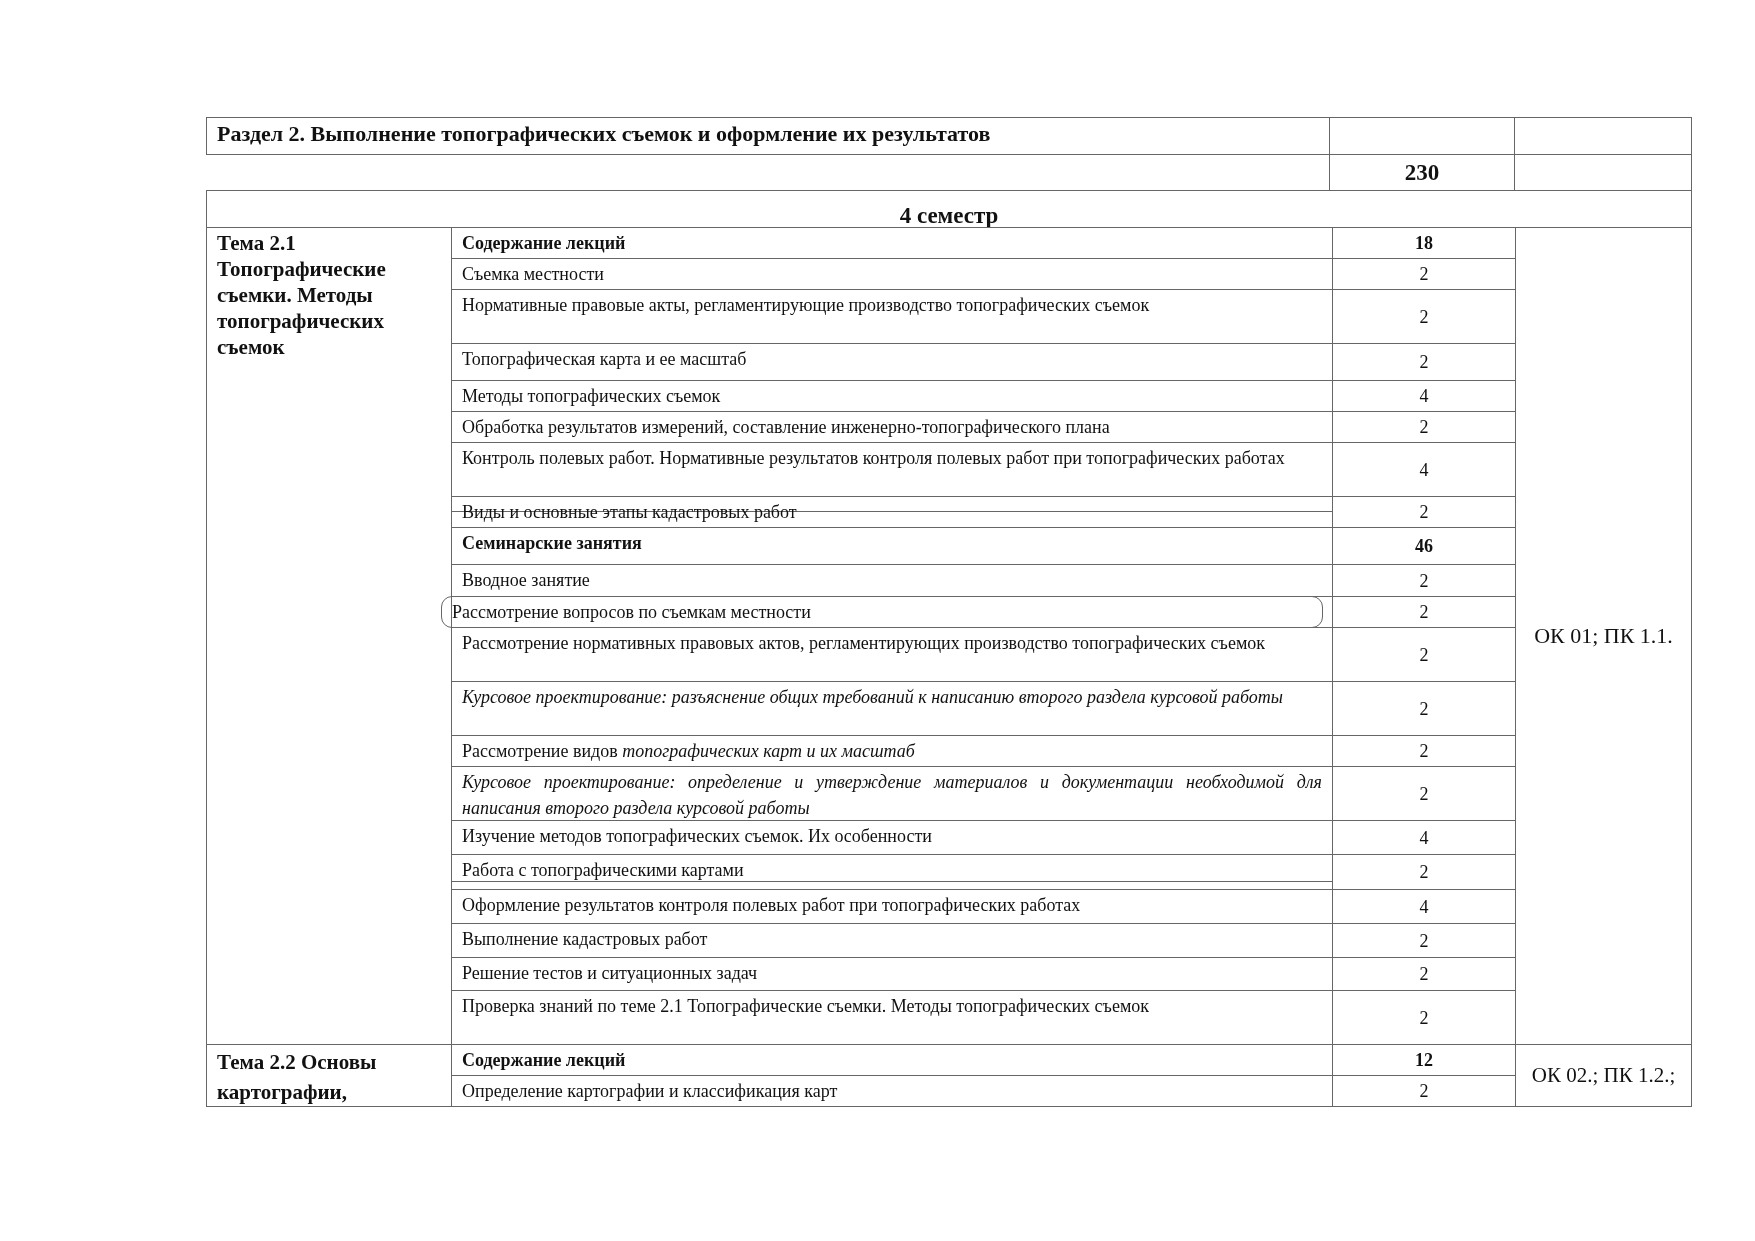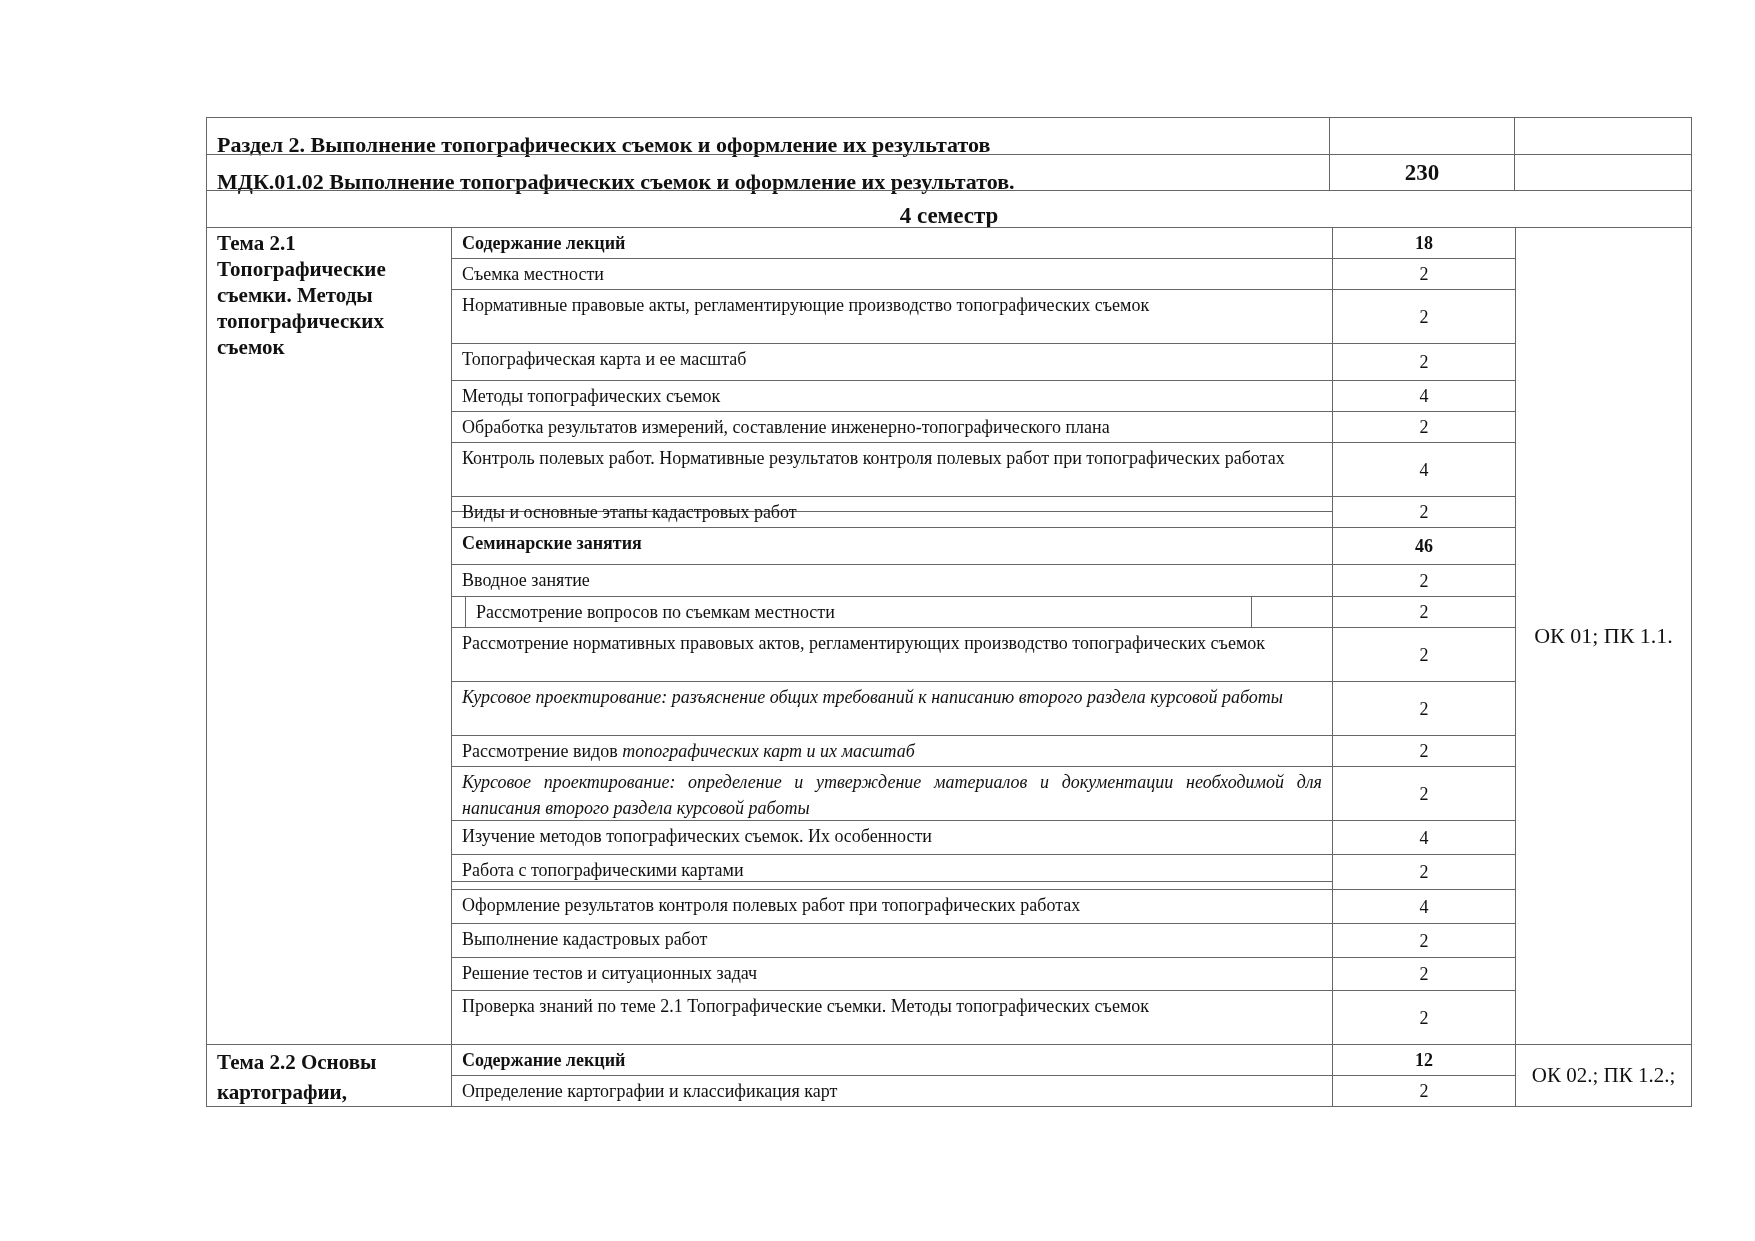--- a/index.html
+++ b/index.html
@@ -6,37 +6,36 @@
   body { width:1755px; height:1241px; position:relative; overflow:hidden;
          font-family:"Liberation Serif", "DejaVu Serif", serif; color:#111; }
   .tbl { position:absolute; left:207px; top:118px; width:1485px; }
   .row { position:absolute; left:0; width:1485px; box-sizing:border-box; }
   .cell { position:absolute; top:0; box-sizing:border-box; border:1.5px solid #666;
           margin-left:-1px; margin-top:-1px; font-size:18px; line-height:26px; }
   .txt { padding:2px 10px 0 10px; text-align:justify; text-align-last:left; }
   .b { font-weight:bold; }
   .i { font-style:italic; }
   .num { text-align:center; display:flex; align-items:center; justify-content:center; }
-  .hdr { font-size:22px; padding:14px 10px; }
+  .hdr { font-size:22px; padding:3px 10px; }
   .sem { font-size:23px; text-align:center; padding-top:12px; }
   .code { text-align:center; display:flex; align-items:center; justify-content:center; font-size:22px; line-height:28px; }
 </style>
 </head>
 <body>
 
 <div class="tbl">
 
   <div class="row" style="top:0;height:37px;">
     <div class="cell b hdr" style="left:0;width:1124px;height:38px;">Раздел 2. Выполнение топографических съемок и оформление их результатов</div>
     <div class="cell" style="left:1123px;width:186px;height:38px;"></div>
     <div class="cell" style="left:1308px;width:178px;height:38px;"></div>
   </div>
 
   <div class="row" style="top:37px;height:36px;">
-    <div class="cell b hdr" style="left:0;width:1124px;height:37px;">МДК.01.02 Выполнение топографических съемок и оформление их результатов.</div>
     <div class="cell b num" style="left:1123px;width:186px;height:37px;font-size:23px;">230</div>
     <div class="cell" style="left:1308px;width:178px;height:37px;"></div>
   </div>
 
   <div class="row" style="top:73px;height:37px;">
     <div class="cell b sem" style="left:0;width:1486px;height:38px;">4 семестр</div>
   </div>
 
   <div class="cell b" style="left:0;top:110px;width:246px;height:818px;padding:2px 10px;font-size:21px;line-height:26px;">Тема 2.1 Топографические съемки. Методы топографических съемок</div>
 
@@ -56,21 +55,21 @@
       <div class="cell txt" style="left: 245px; top: 294px; height: 32px; width: 882px;">Обработка результатов измерений, составление инженерно-топографического плана</div>
       <div class="cell num" style="left: 1126px; top: 294px; width: 184px; height: 32px;">2</div>
       <div class="cell txt" style="left: 245px; top: 325px; height: 55px; width: 882px;">Контроль полевых работ. Нормативные результатов контроля полевых работ при топографических работах</div>
       <div class="cell num" style="left: 1126px; top: 325px; width: 184px; height: 55px;">4</div>
       <div class="cell txt" style="left: 245px; top: 379px; height: 16px; width: 882px;">Виды и основные этапы кадастровых работ</div>
       <div class="cell num" style="left: 1126px; top: 379px; width: 184px; height: 32px;">2</div>
       <div class="cell txt b" style="left: 245px; top: 410px; height: 38px; width: 882px;">Семинарские занятия</div>
       <div class="cell num b" style="left: 1126px; top: 410px; width: 184px; height: 38px;">46</div>
       <div class="cell txt" style="left: 245px; top: 447px; height: 33px; width: 882px;">Вводное занятие</div>
       <div class="cell num" style="left: 1126px; top: 447px; width: 184px; height: 33px;">2</div>
-      <div class="cell txt" style="left: 259px; top: 479px; height: 32px; width: 787px;">Рассмотрение вопросов по съемкам местности</div>
+      <div class="cell txt" style="left: 235px; top: 479px; height: 32px; width: 882px; border-radius: 11px;">Рассмотрение вопросов по съемкам местности</div>
       <div class="cell num" style="left: 1126px; top: 479px; width: 184px; height: 32px;">2</div>
       <div class="cell txt" style="left: 245px; top: 510px; height: 55px; width: 882px;">Рассмотрение нормативных правовых актов, регламентирующих производство топографических съемок</div>
       <div class="cell num" style="left: 1126px; top: 510px; width: 184px; height: 55px;">2</div>
       <div class="cell txt i" style="left: 245px; top: 564px; height: 55px; width: 882px;">Курсовое проектирование: разъяснение общих требований к написанию второго раздела курсовой работы</div>
       <div class="cell num" style="left: 1126px; top: 564px; width: 184px; height: 55px;">2</div>
       <div class="cell txt" style="left: 245px; top: 618px; height: 32px; width: 882px;"><span>Рассмотрение видов </span><span class="i">топографических карт и их масштаб</span></div>
       <div class="cell num" style="left: 1126px; top: 618px; width: 184px; height: 32px;">2</div>
       <div class="cell txt i" style="left: 245px; top: 649px; height: 55px; width: 882px;">Курсовое проектирование: определение и утверждение материалов и документации необходимой для написания второго раздела курсовой работы</div>
       <div class="cell num" style="left: 1126px; top: 649px; width: 184px; height: 55px;">2</div>
       <div class="cell txt" style="left: 245px; top: 703px; height: 35px; width: 882px;">Изучение методов топографических съемок. Их особенности</div>

